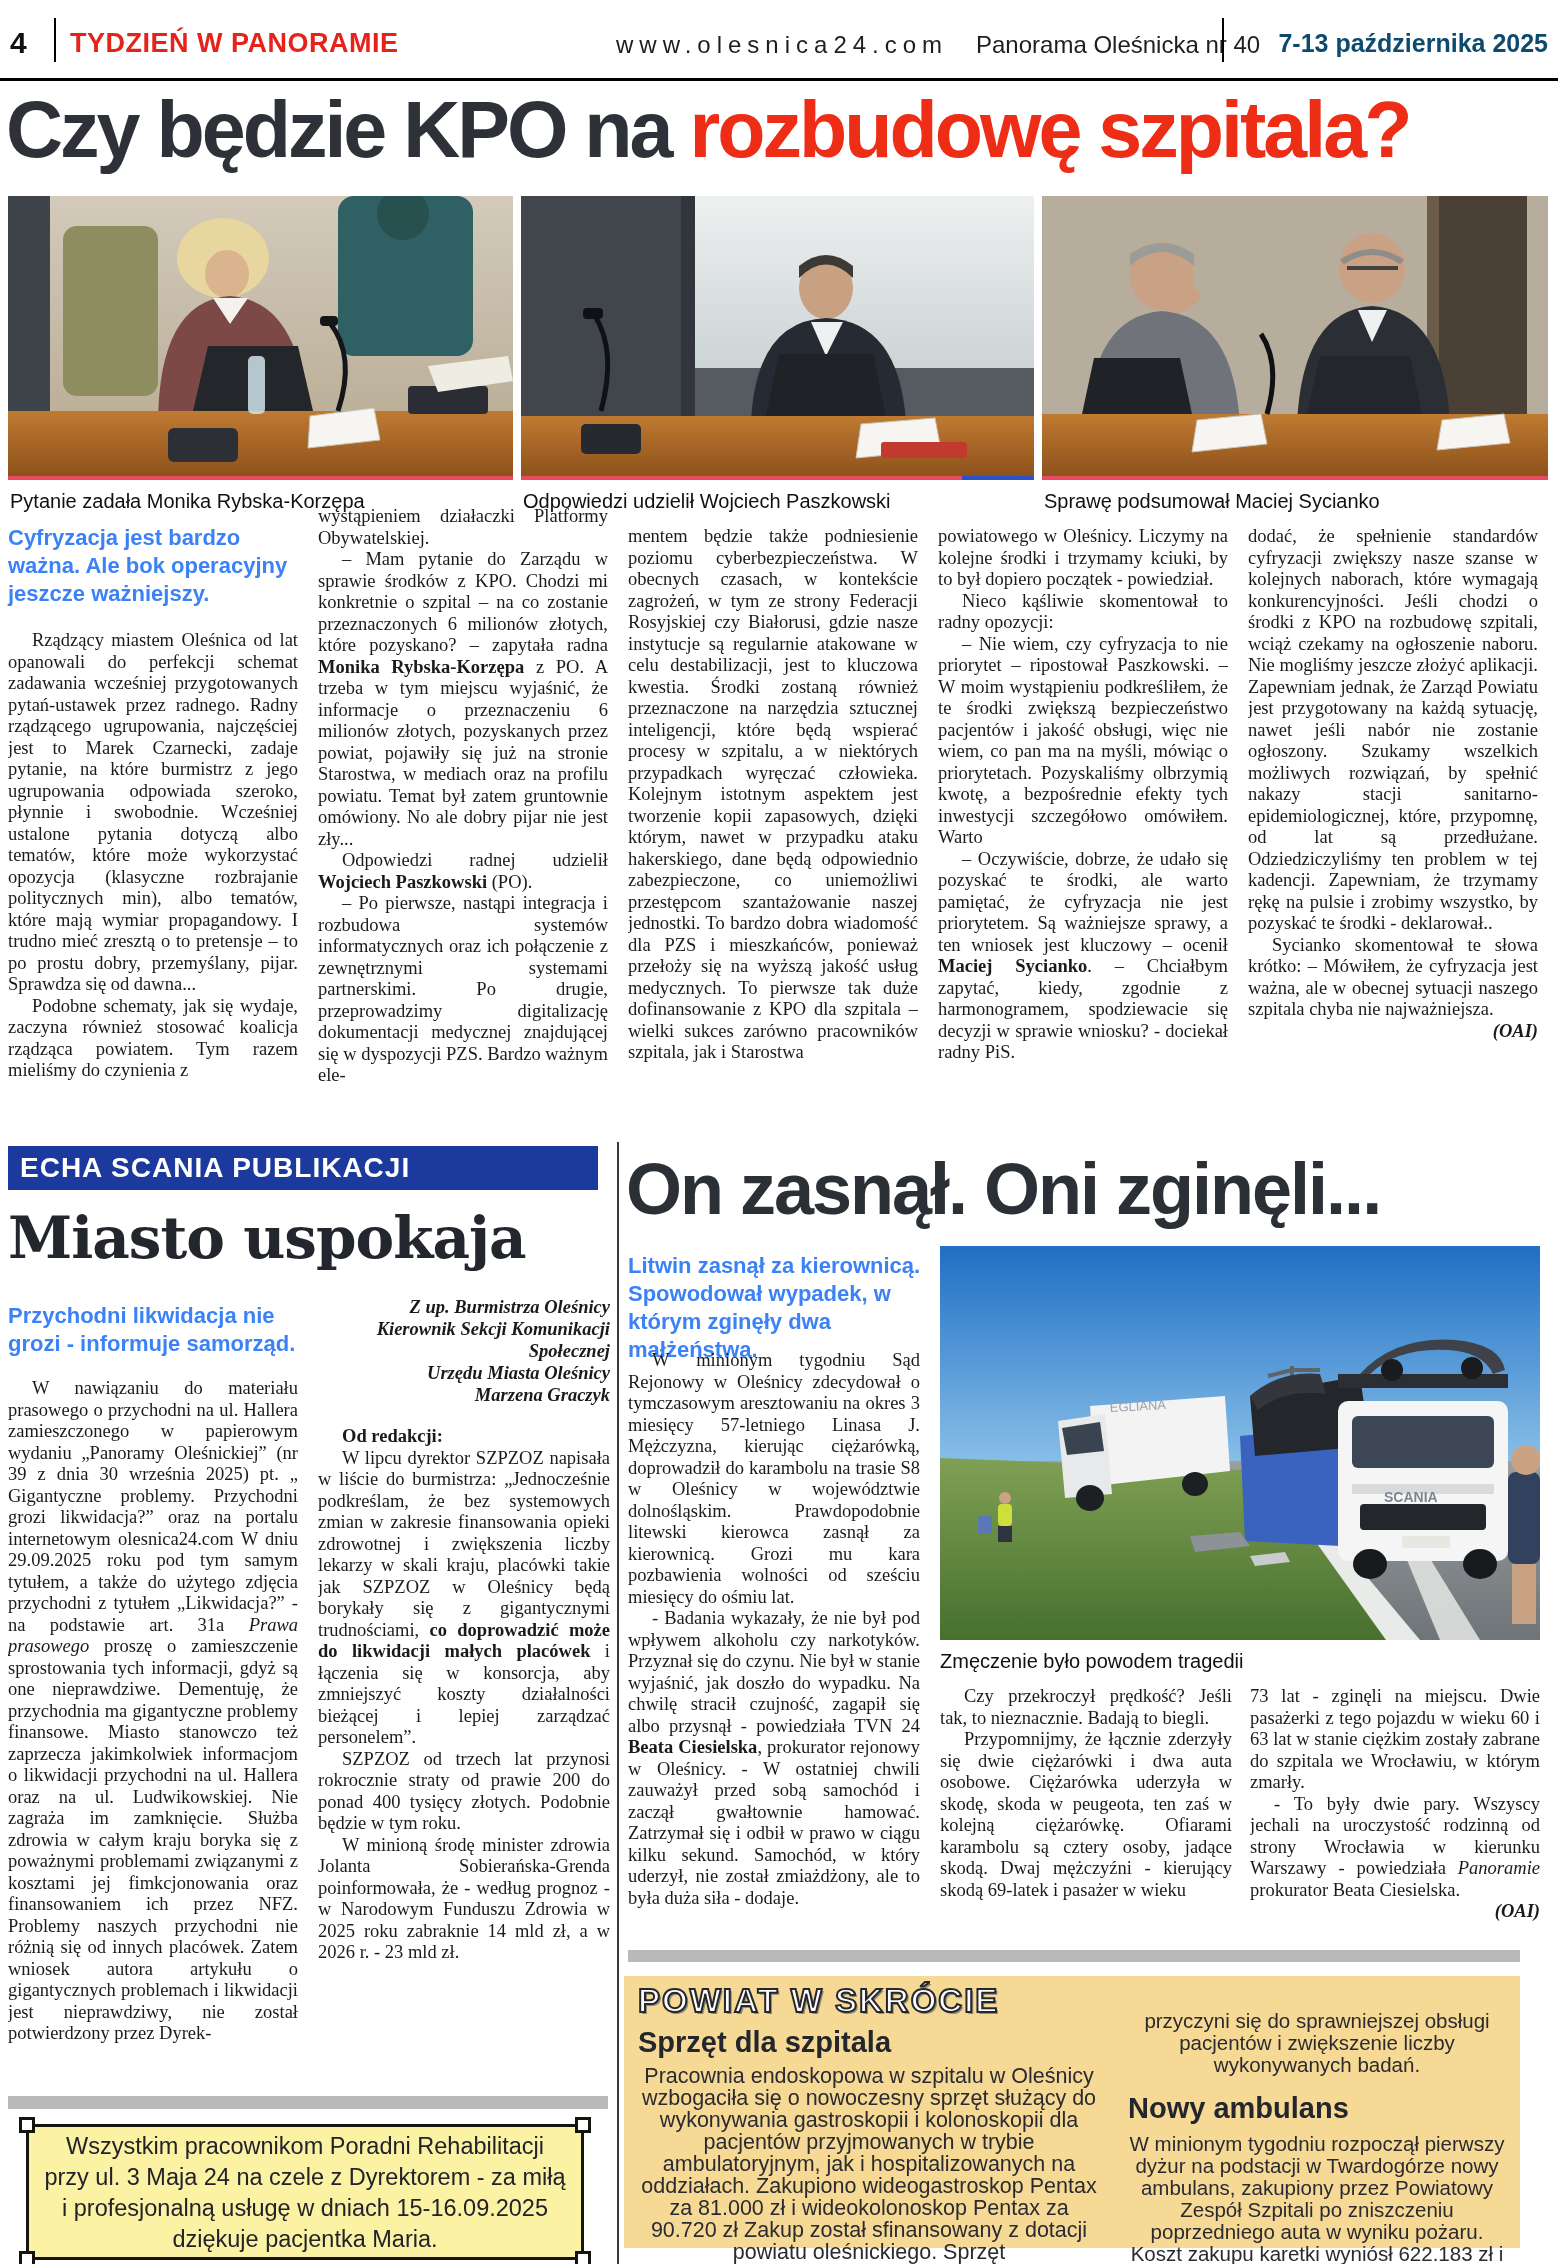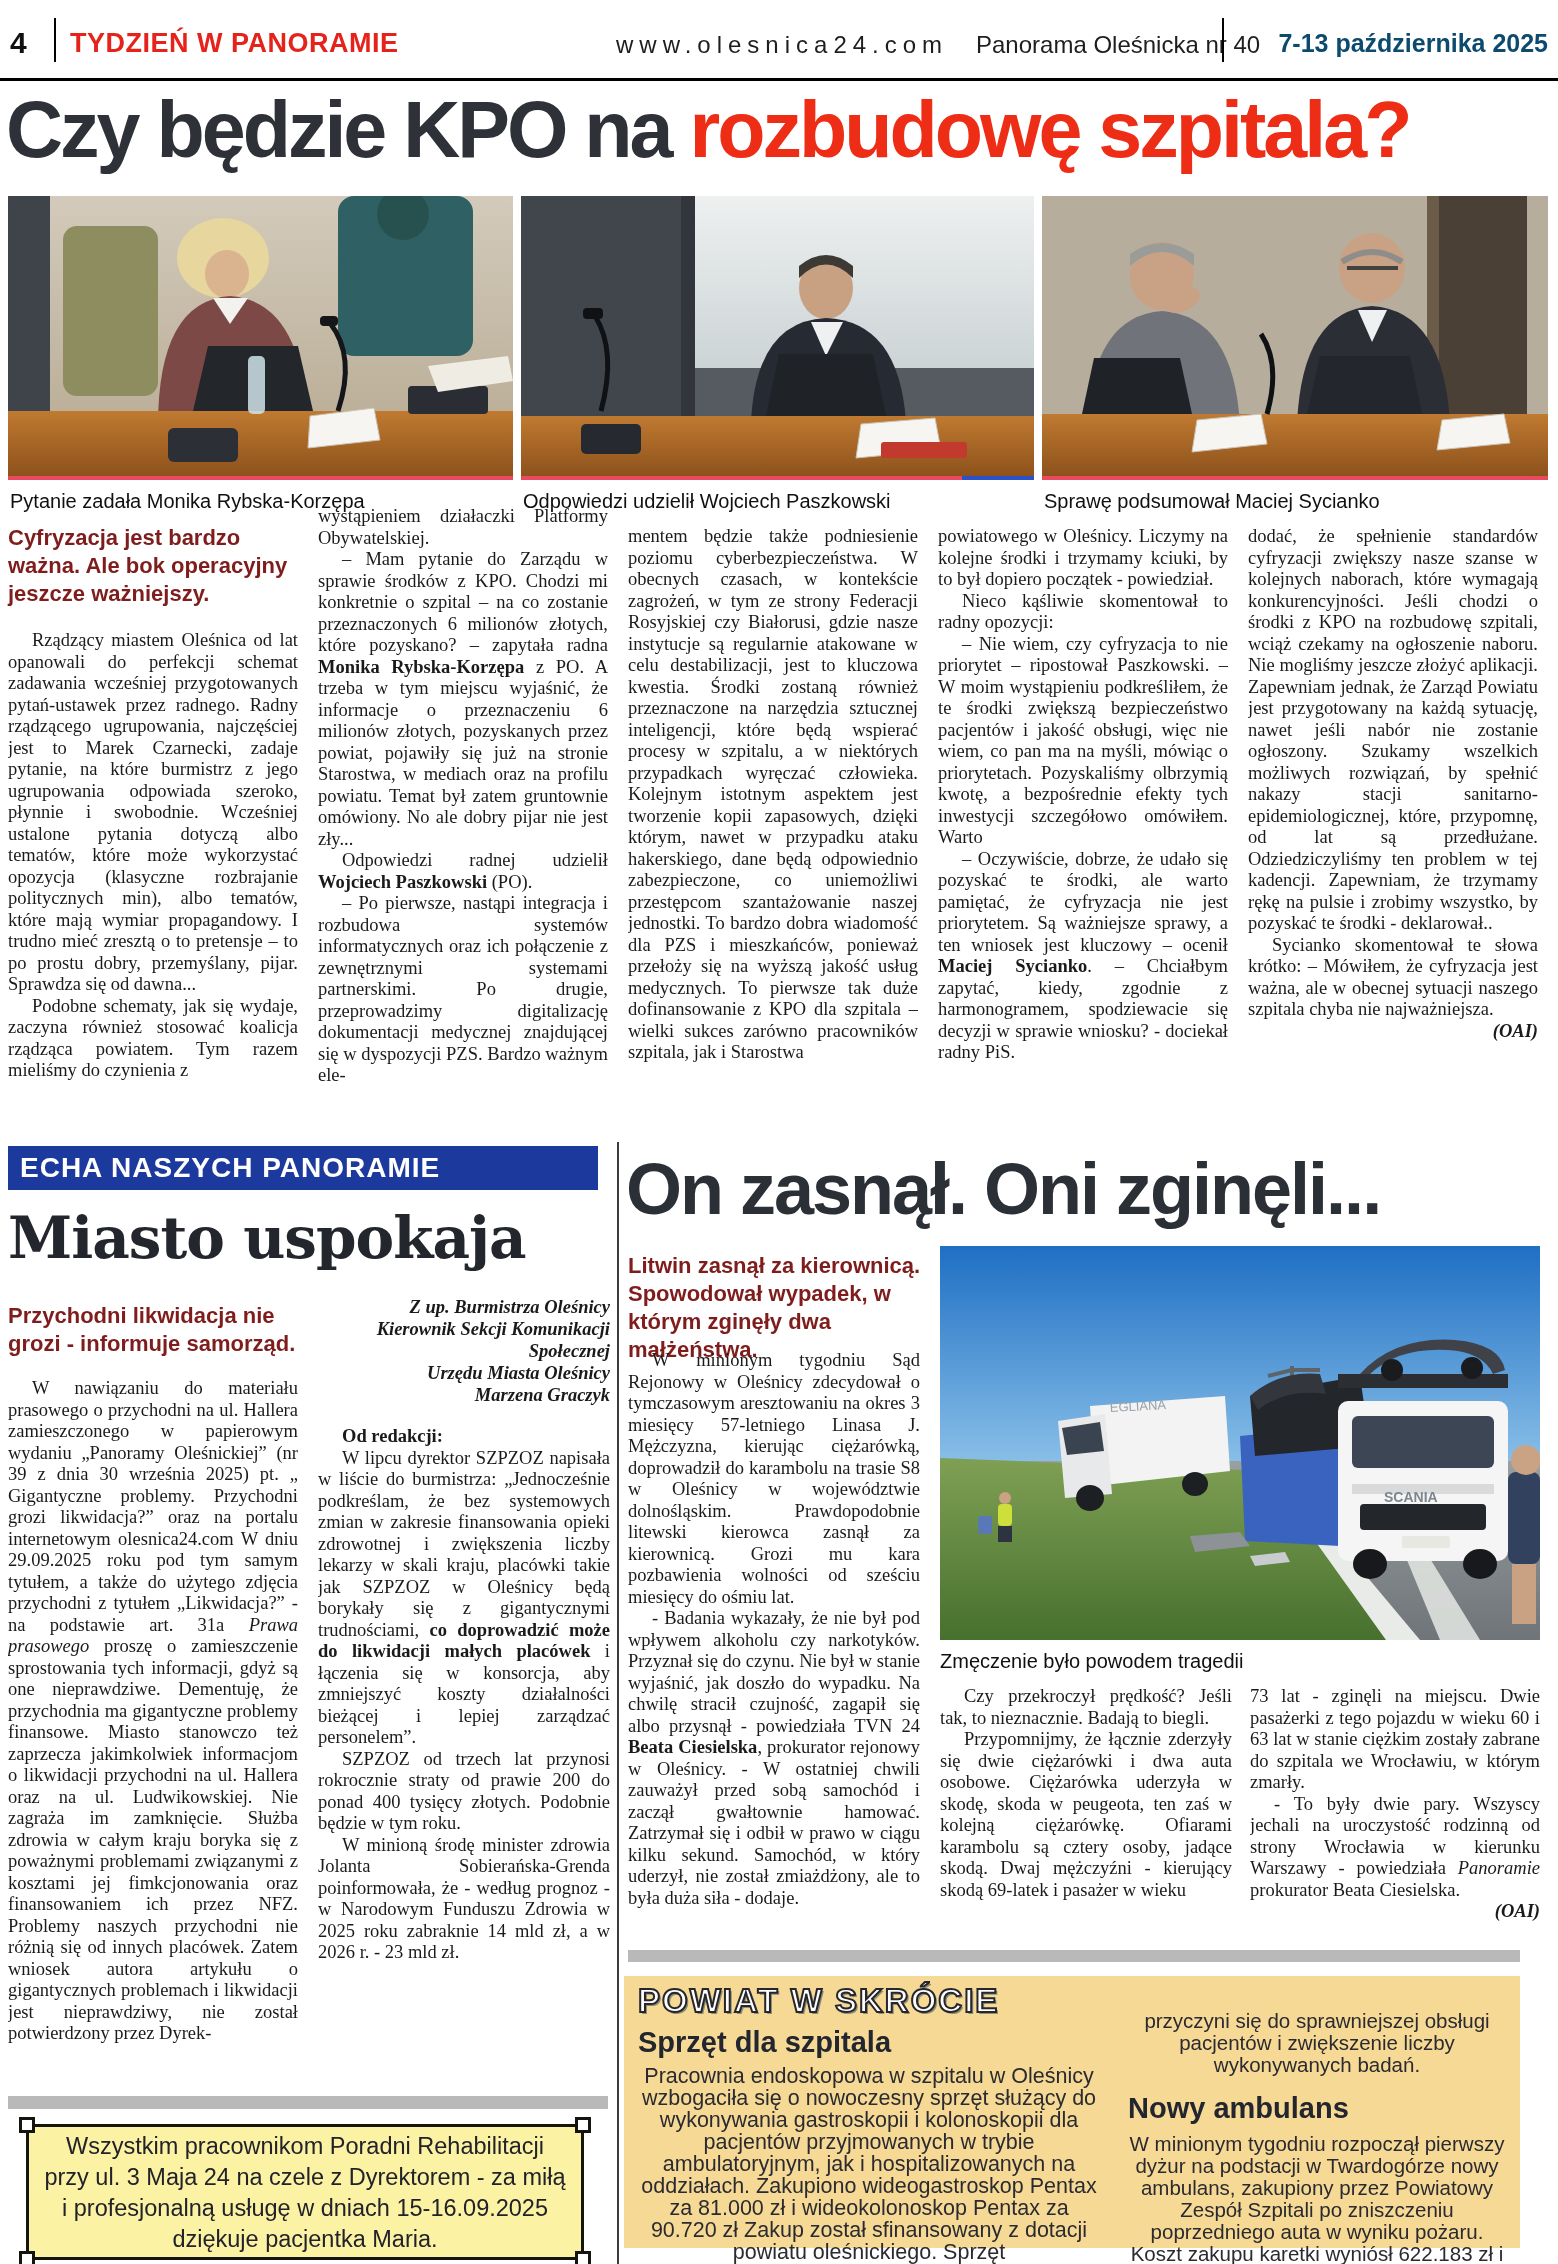--- a/index.html
+++ b/index.html
@@ -21,21 +21,21 @@
   .photo{position:absolute;top:196px;height:284px;overflow:hidden;background:#777;}
   .photo svg{display:block;width:100%;height:100%;}
   .pline{position:absolute;top:476px;height:4px;}
   .cap{position:absolute;top:490px;font-family:"Liberation Sans",sans-serif;font-size:20px;color:#101010;}
   
   .col{position:absolute;width:290px;overflow:hidden;font-size:18.5px;line-height:21.5px;text-align:justify;}
   .col p{margin:0;text-indent:24px;}
   .col p.cont{text-indent:0;}
   .b{font-weight:bold;}
   .i{font-style:italic;}
-  .leadp{position:absolute;font-family:"Liberation Sans",sans-serif;font-weight:bold;font-size:22px;line-height:28px;color:#7f1d1d;text-align:left;}
+  .leadp{position:absolute;font-family:"Liberation Sans",sans-serif;font-weight:bold;font-size:22px;line-height:28px;color:#3b82f6;text-align:left;}
   .signoff{text-align:right;font-weight:bold;font-style:italic;margin-top:4px;}
   
   .vrule{position:absolute;left:617px;top:1142px;width:2px;height:1122px;background:#3c3c3c;}
   .echa{position:absolute;left:8px;top:1146px;width:590px;height:44px;background:#1c3a9e;}
   .echa span{display:block;padding:6px 12px;font-family:"Liberation Sans",sans-serif;font-weight:bold;font-size:28px;color:#fff;letter-spacing:1px;}
   .mtitle{position:absolute;left:8px;top:1204px;font-family:"DejaVu Serif",serif;font-weight:bold;font-size:58px;letter-spacing:-1px;color:#23262c;}
   .sigblock{text-align:right;font-style:italic;font-weight:bold;margin:2px 0 0 0;}
   .sigblock div{line-height:22px;}
   .odred{font-weight:bold;margin-top:20px !important;}
   .grayb{position:absolute;height:13px;background:#b9b9b9;}
@@ -195,21 +195,21 @@
   </div>
   <div class="col" style="left:1248px;top:526px;height:584px">
     <p class="cont">dodać, że spełnienie standardów cyfryzacji zwiększy nasze szanse w kolejnych naborach, które wymagają konkurencyjności. Jeśli chodzi o środki z KPO na rozbudowę szpitali, wciąż czekamy na ogłoszenie naboru. Nie mogliśmy jeszcze złożyć aplikacji. Zapewniam jednak, że Zarząd Powiatu jest przygotowany na każdą sytuację, nawet jeśli nabór nie zostanie ogłoszony. Szukamy wszelkich możliwych rozwiązań, by spełnić nakazy stacji sanitarno-epidemiologicznej, które, przypomnę, od lat są przedłużane. Odziedziczyliśmy ten problem w tej kadencji. Zapewniam, że trzymamy rękę na pulsie i zrobimy wszystko, by pozyskać te środki - deklarował..</p>
     <p>Sycianko skomentował te słowa krótko: – Mówiłem, że cyfryzacja jest ważna, ale w obecnej sytuacji naszego szpitala chyba nie najważniejsza.</p>
     <p class="signoff cont">(OAI)</p>
   </div>
 
   <div class="vrule"></div>
 
   <div class="echa">
-      <span>ECHA NASZYCH PANORAMIE</span>
+      <span>ECHA SCANIA PUBLIKACJI</span>
     </div>
   <div class="mtitle">Miasto uspokaja</div>
   <div class="leadp" style="left:8px;top:1302px;width:300px">Przychodni likwidacja nie grozi - informuje samorząd.</div>
 
   <div class="col" style="left:8px;top:1378px;height:712px">
     <p><span>W nawiązaniu do materiału prasowego o przychodni na ul. Hallera zamieszczonego w papierowym wydaniu „Panoramy Oleśnickiej” (nr 39 z dnia 30 września 2025) pt. „ Gigantyczne problemy. Przychodni grozi likwidacja?” oraz na portalu internetowym olesnica24.com W dniu 29.09.2025 roku pod tym samym tytułem, a także do użytego zdjęcia przychodni z tytułem „Likwidacja?” - na podstawie art. 31a </span><span class="i">Prawa prasowego</span><span> proszę o zamieszczenie sprostowania tych informacji, gdyż są one nieprawdziwe. Dementuję, że przychodnia ma gigantyczne problemy finansowe. Miasto stanowczo też zaprzecza jakimkolwiek informacjom o likwidacji przychodni na ul. Hallera oraz na ul. Ludwikowskiej. Nie zagraża im zamknięcie. Służba zdrowia w całym kraju boryka się z poważnymi problemami związanymi z kosztami jej fimkcjonowania oraz finansowaniem ich przez NFZ. Problemy naszych przychodni nie różnią się od innych placówek. Zatem wniosek autora artykułu o gigantycznych problemach i likwidacji jest nieprawdziwy, nie został potwierdzony przez Dyrek-</span></p>
   </div>
   <div class="col" style="left:318px;top:1294px;width:292px;height:796px">
     <div class="sigblock">
       <div>Z up. Burmistrza Oleśnicy</div>

